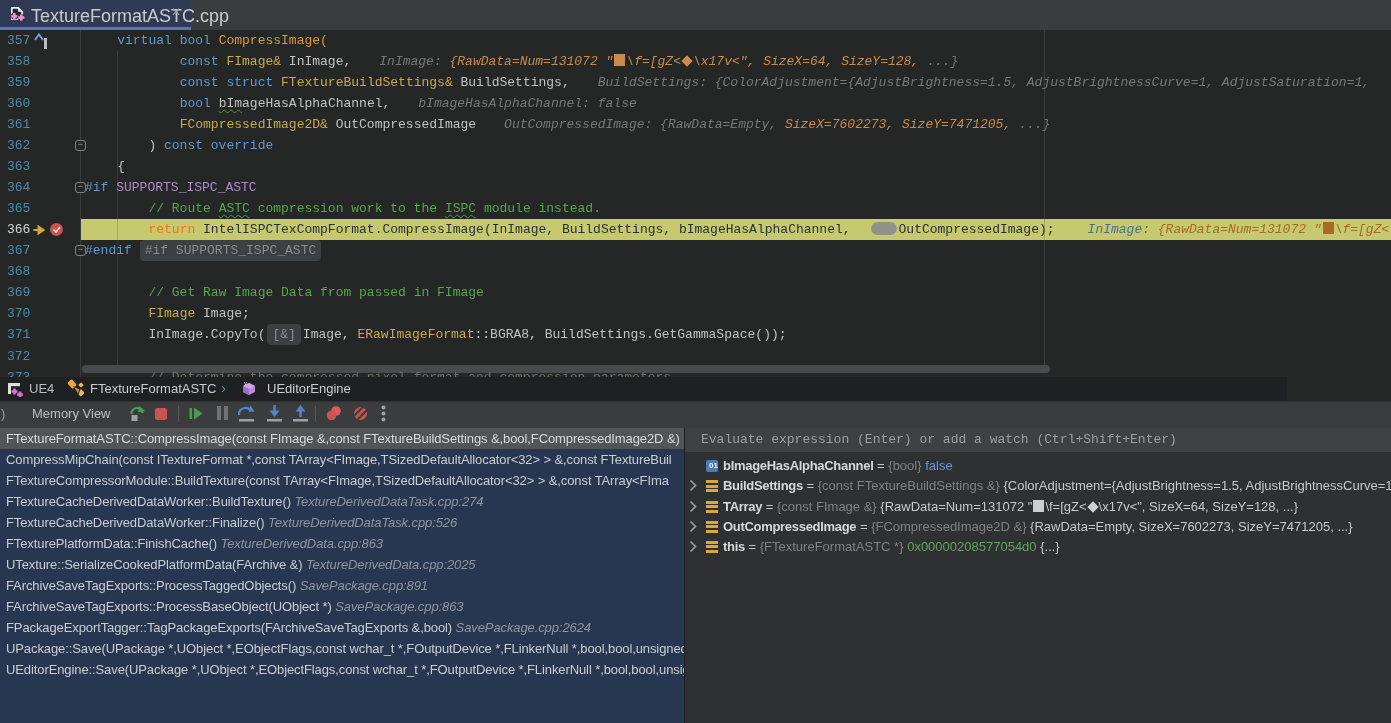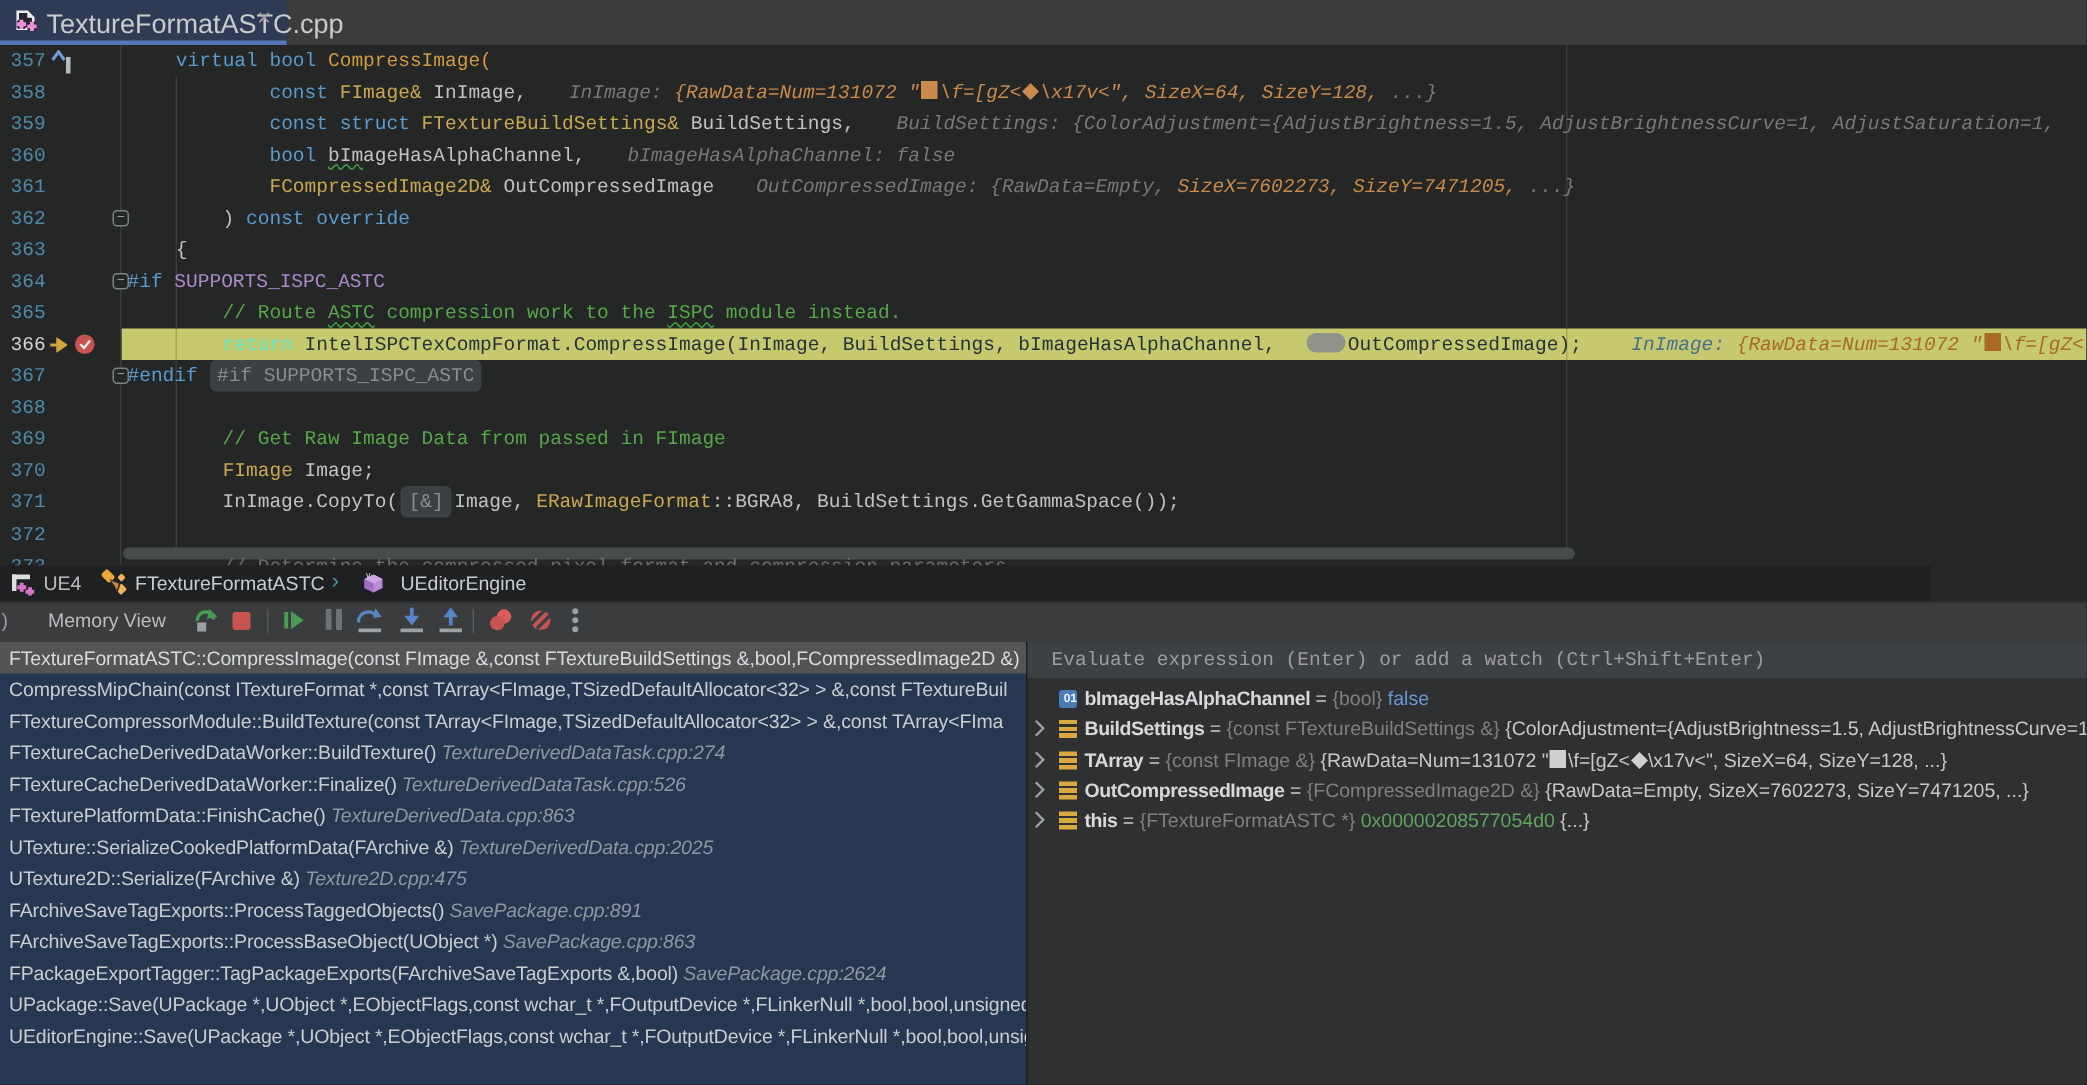--- a/index.html
+++ b/index.html
@@ -66,21 +66,21 @@
 <div class="abs guide" style="left:80px;top:0;height:347px"></div>
 <pre class="l" style="top:-0.5px">    <span class="k">virtual bool</span> <span class="f">CompressImage(</span></pre>
 <pre class="l" style="top:20.6px">            <span class="k">const</span> <span class="t">FImage&amp;</span> InImage,<span class="h" style="margin-left:28px">InImage: </span><span class="ho">{RawData=Num=131072 "<span class="gx"></span>\f=[gZ&lt;<span class="gd"></span>\x17v&lt;", SizeX=64, SizeY=128, </span><span class="h">...}</span></pre>
 <pre class="l" style="top:41.6px">            <span class="k">const struct</span> <span class="t">FTextureBuildSettings&amp;</span> BuildSettings,<span class="h" style="margin-left:28px">BuildSettings: {ColorAdjustment={AdjustBrightness=1.5, AdjustBrightnessCurve=1, AdjustSaturation=1,</span></pre>
 <pre class="l" style="top:62.7px">            <span class="k">bool</span> <span class="w">bIm</span>ageHasAlphaChannel,<span class="h" style="margin-left:28px">bImageHasAlphaChannel: false</span></pre>
 <pre class="l" style="top:83.8px">            <span class="t">FCompressedImage2D&amp;</span> OutCompressedImage<span class="h" style="margin-left:28px">OutCompressedImage: {RawData=Empty, </span><span class="ho">SizeX=7602273, SizeY=7471205,</span><span class="h"> ...}</span></pre>
 <pre class="l" style="top:104.8px">        ) <span class="k">const override</span></pre>
 <pre class="l" style="top:125.9px">    {</pre>
 <pre class="l" style="top:147px;left:85px"><span class="k">#if</span> <span class="m">SUPPORTS_ISPC_ASTC</span></pre>
 <pre class="l" style="top:168px"><span class="c">        // Route <span class="w">ASTC</span> compression work to the <span class="w">ISPC</span> module instead.</span></pre>
-<pre class="l" style="top:189.1px;color:#26323a">        <span style="color:#5eead4">return</span> IntelISPCTexCompFormat.CompressImage(InImage, BuildSettings, bImageHasAlphaChannel,<span class="pillb"></span>OutCompressedImage);<span class="hb" style="margin-left:33px">InImage: </span><span class="hoy">{RawData=Num=131072 "<span class="gxy"></span>\f=[gZ&lt;</span></pre>
+<pre class="l" style="top:189.1px;color:#26323a">        <span style="color:#f97316">return</span> IntelISPCTexCompFormat.CompressImage(InImage, BuildSettings, bImageHasAlphaChannel,<span class="pillb"></span>OutCompressedImage);<span class="hb" style="margin-left:33px">InImage: </span><span class="hoy">{RawData=Num=131072 "<span class="gxy"></span>\f=[gZ&lt;</span></pre>
 <pre class="l" style="top:252.3px"><span class="c">        // Get Raw Image Data from passed in FImage</span></pre>
 <pre class="l" style="top:210.2px;left:85px"><span class="k">#endif</span> <span class="pill">#if SUPPORTS_ISPC_ASTC</span></pre>
 <pre class="l" style="top:273.4px">        <span class="t">FImage</span> Image;</pre>
 <pre class="l" style="top:294.4px">        InImage.CopyTo(<span class="pill" style="padding:0 5px;margin:0 2px">[&amp;]</span>Image, <span class="t">ERawImageFormat</span>::BGRA8, BuildSettings.GetGammaSpace());</pre>
 <pre class="l" style="top:336.6px;color:#6e6e66">        // Determine the compressed pixel format and compression parameters</pre>
 <div class="abs" style="left:82px;top:334.5px;width:968px;height:8px;background:rgba(108,111,114,0.5);border-radius:4px"></div>
 <div class="n" style="top:-0.5px">357</div>
 <div class="n" style="top:20.6px">358</div>
 <div class="n" style="top:41.6px">359</div>
 <div class="n" style="top:62.7px">360</div>
@@ -190,21 +190,20 @@
 </div>
 
 <div id="fr">
 <div class="fl fl0">FTextureFormatASTC::CompressImage(const FImage &amp;,const FTextureBuildSettings &amp;,bool,FCompressedImage2D &amp;)</div>
 <div class="fl">CompressMipChain(const ITextureFormat *,const TArray&lt;FImage,TSizedDefaultAllocator&lt;32&gt; &gt; &amp;,const FTextureBuil</div>
 <div class="fl">FTextureCompressorModule::BuildTexture(const TArray&lt;FImage,TSizedDefaultAllocator&lt;32&gt; &gt; &amp;,const TArray&lt;FIma</div>
 <div class="fl">FTextureCacheDerivedDataWorker::BuildTexture() <span class="fref">TextureDerivedDataTask.cpp:274</span></div>
 <div class="fl">FTextureCacheDerivedDataWorker::Finalize() <span class="fref">TextureDerivedDataTask.cpp:526</span></div>
 <div class="fl">FTexturePlatformData::FinishCache() <span class="fref">TextureDerivedData.cpp:863</span></div>
 <div class="fl">UTexture::SerializeCookedPlatformData(FArchive &amp;) <span class="fref">TextureDerivedData.cpp:2025</span></div>
-<div class="fl">UTexture2D::Serialize(FArchive &amp;) <span class="fref">Texture2D.cpp:475</span></div>
 <div class="fl">FArchiveSaveTagExports::ProcessTaggedObjects() <span class="fref">SavePackage.cpp:891</span></div>
 <div class="fl">FArchiveSaveTagExports::ProcessBaseObject(UObject *) <span class="fref">SavePackage.cpp:863</span></div>
 <div class="fl">FPackageExportTagger::TagPackageExports(FArchiveSaveTagExports &amp;,bool) <span class="fref">SavePackage.cpp:2624</span></div>
 <div class="fl">UPackage::Save(UPackage *,UObject *,EObjectFlags,const wchar_t *,FOutputDevice *,FLinkerNull *,bool,bool,unsigned</div>
 <div class="fl">UEditorEngine::Save(UPackage *,UObject *,EObjectFlags,const wchar_t *,FOutputDevice *,FLinkerNull *,bool,bool,unsig</div>
 </div>
 
 <div id="rp">
     <div id="eval">Evaluate expression (Enter) or add a watch (Ctrl+Shift+Enter)</div>
   </div>

